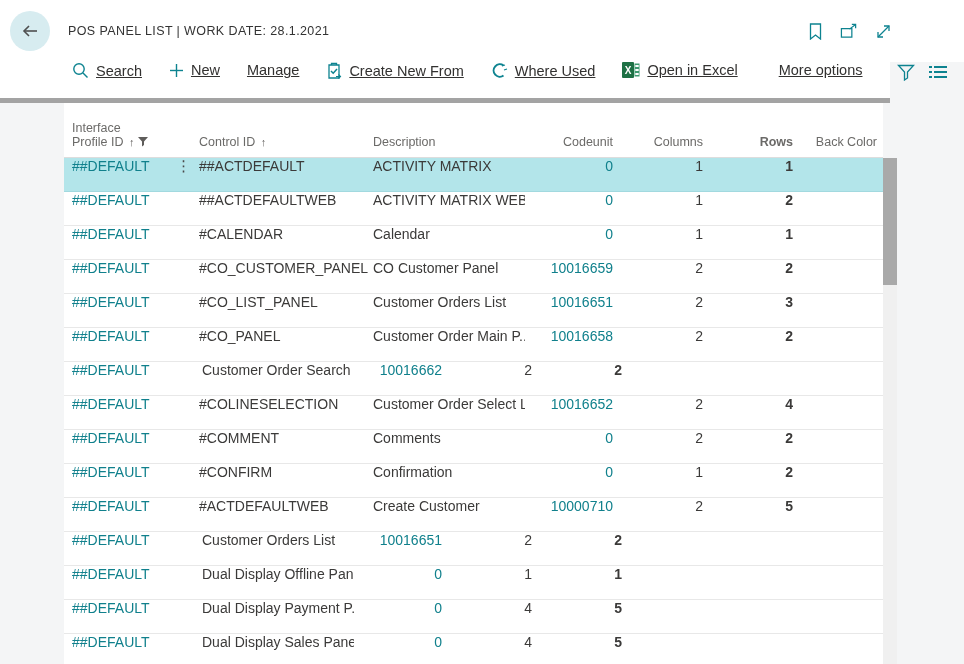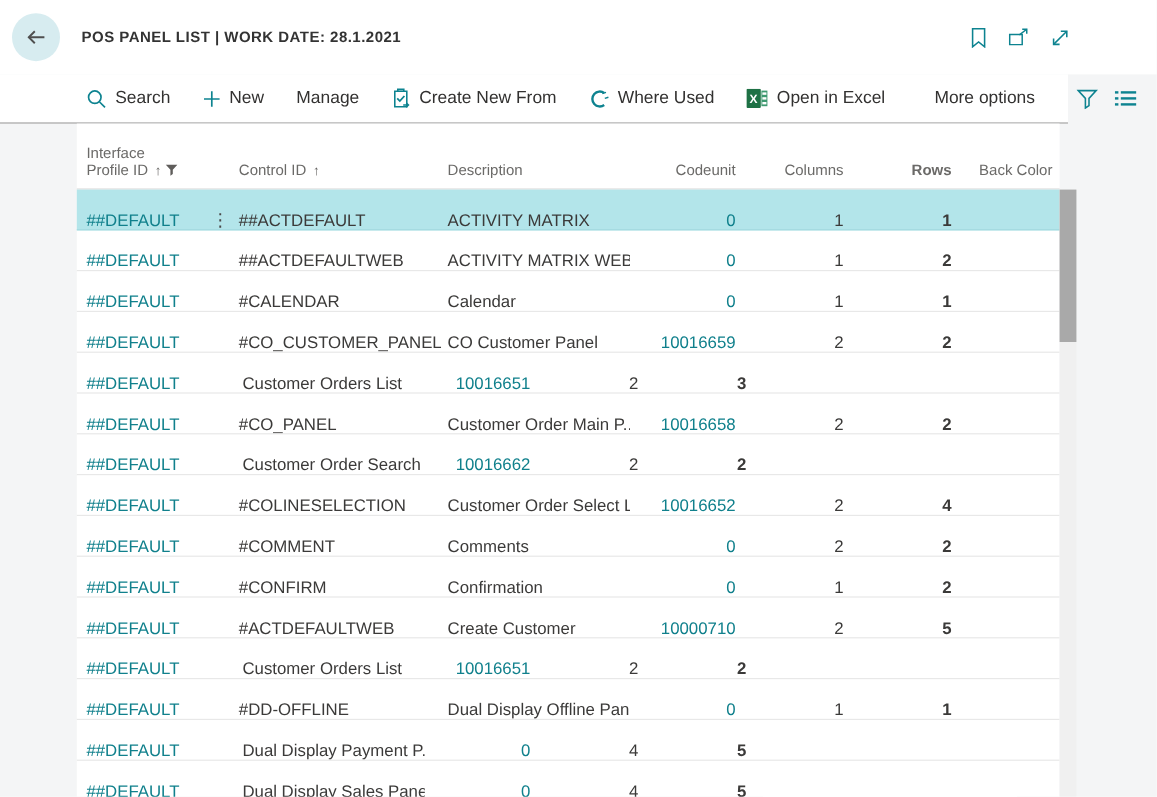--- a/index.html
+++ b/index.html
@@ -11,32 +11,32 @@
     color:#3b3a39;
   }
   
   .topbar { position:absolute; top:0; left:0; width:964px; height:62px; background:#ffffff; }
   .back-btn {
     position:absolute; left:10px; top:11px; width:40px; height:40px; border-radius:50%;
     background:#d7ecf0; display:flex; align-items:center; justify-content:center; cursor:pointer;
   }
   .page-title {
     position:absolute; left:68px; top:0; height:62px; display:flex; align-items:center;
-    font-size:12.5px; font-weight:700; letter-spacing:.4px; color:#333333;
+    font-size:12.5px; font-weight:400; letter-spacing:.4px; color:#333333;
   }
   .topbar-icons {
     position:absolute; right:72px; top:0; height:62px; display:flex; align-items:center; gap:16px;
   }
   .topbar-icons .icn { width:18px; height:18px; display:flex; align-items:center; justify-content:center; cursor:pointer; }
 
   
   .toolbar {
     position:absolute; top:62px; left:0; width:890px; height:41px; background:#ffffff;
-    border-bottom:1px solid #a3a3a3;
-    display:flex; align-items:center; padding:0 8px 0 72px; font-size:14.5px; color:#323130;
+    border-bottom:5px solid #a3a3a3;
+    display:flex; align-items:flex-start; padding:0 8px 0 72px; font-size:14.5px; color:#323130;text-decoration:underline;
   }
   .tb-item { display:flex; align-items:center; gap:7px; cursor:pointer; white-space:nowrap; margin-right:27px; }
   .tb-divider { width:1px; height:22px; background:#cdcdcd; margin:0 6px 0 0; }
   .tb-item.more { margin-right:20px; margin-left:8px; }
   .tb-spacer { flex:1; }
   .tb-iconbtn { width:20px; height:20px; display:flex; align-items:center; justify-content:center; cursor:pointer; margin-left:14px; }
 
   
   .panel { position:absolute; top:103px; left:64px; width:819px; height:561px; background:#ffffff; }
   .thead {
@@ -51,21 +51,21 @@
   .c-menu     { width:27px;  display:flex; justify-content:center; }
   .c-control  { width:171px; padding-left:2px; }
   .c-desc     { width:157px; padding-left:5px; }
   .c-codeunit { width:96px;  text-align:right; padding-right:8px; }
   .c-cols     { width:91px;  text-align:right; padding-right:9px; }
   .c-rows     { width:90px;  text-align:right; padding-right:9px;font-weight:bold; }
   .c-back     { width:81px;  text-align:right; padding-right:6px; }
 
   .tbody { position:relative; }
   .trow {
-    display:flex; align-items:flex-end; height:34px; border-bottom:1px solid #e8e8e8;
+    display:flex; align-items:flex-start; height:34px; border-bottom:1px solid #e8e8e8;
     font-size:14px; color:#3b3a39; cursor:pointer;
   }
   .trow.selected { background:#b3e5ea; border-bottom-color:#a2d9df; }
   .link { color:#10808c; text-decoration:none; cursor:pointer; }
   .dots { color:#494949; font-size:15px; line-height:1; letter-spacing:0; cursor:pointer; }
 
   
   .vscroll { position:absolute; left:883px; top:158px; width:14px; height:506px; background:#f0f0f0; }
   .vscroll .thumb { position:absolute; top:0; left:0; width:14px; height:127px; background:#a9a9a9; cursor:pointer; }
 
@@ -272,20 +272,21 @@
     <div class="cell c-codeunit"><a class="link">10016659</a></div>
     <div class="cell c-cols"><span>2</span></div>
     <div class="cell c-rows"><span>2</span></div>
     <div class="cell c-back"><span></span></div>
   </div>
       <div class="trow">
     <div class="cell c-profile"><a class="link">##DEFAULT</a></div>
     <div class="cell c-menu">
           <span class="dots" style="visibility: hidden;"></span>
         </div>
+    <div class="cell c-control"><span>#CO_LIST_PANEL</span></div>
     <div class="cell c-desc"><span>Customer Orders List</span></div>
     <div class="cell c-codeunit"><a class="link">10016651</a></div>
     <div class="cell c-cols"><span>2</span></div>
     <div class="cell c-rows"><span>3</span></div>
     <div class="cell c-back"><span></span></div>
   </div>
       <div class="trow">
     <div class="cell c-profile"><a class="link">##DEFAULT</a></div>
     <div class="cell c-menu">
           <span class="dots" style="visibility: hidden;"></span>
@@ -365,21 +366,20 @@
     <div class="cell c-codeunit"><a class="link">10016651</a></div>
     <div class="cell c-cols"><span>2</span></div>
     <div class="cell c-rows"><span>2</span></div>
     <div class="cell c-back"><span></span></div>
   </div>
       <div class="trow">
     <div class="cell c-profile"><a class="link">##DEFAULT</a></div>
     <div class="cell c-menu">
           <span class="dots" style="visibility: hidden;"></span>
         </div>
-    <div class="cell c-control"><span>#DD-OFFLINE</span></div>
     <div class="cell c-desc"><span>Dual Display Offline Panel</span></div>
     <div class="cell c-codeunit"><a class="link">0</a></div>
     <div class="cell c-cols"><span>1</span></div>
     <div class="cell c-rows"><span>1</span></div>
     <div class="cell c-back"><span></span></div>
   </div>
       <div class="trow">
     <div class="cell c-profile"><a class="link">##DEFAULT</a></div>
     <div class="cell c-menu">
           <span class="dots" style="visibility: hidden;"></span>

